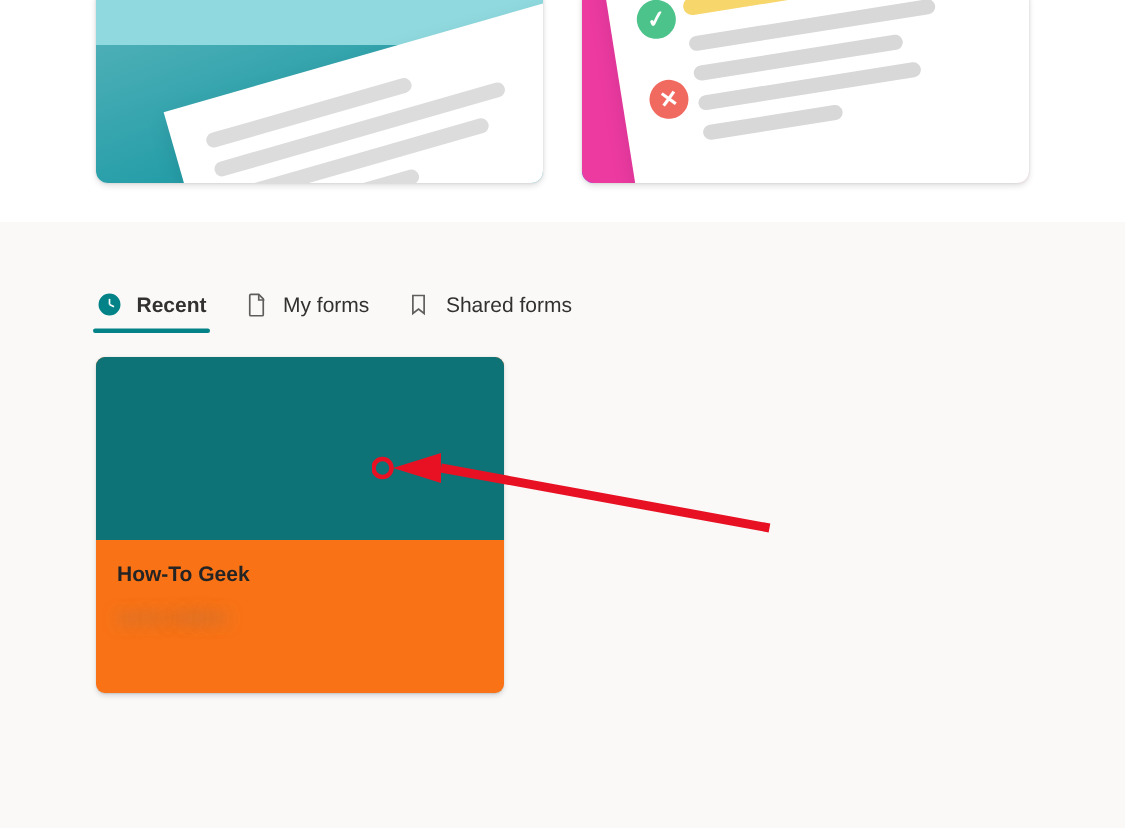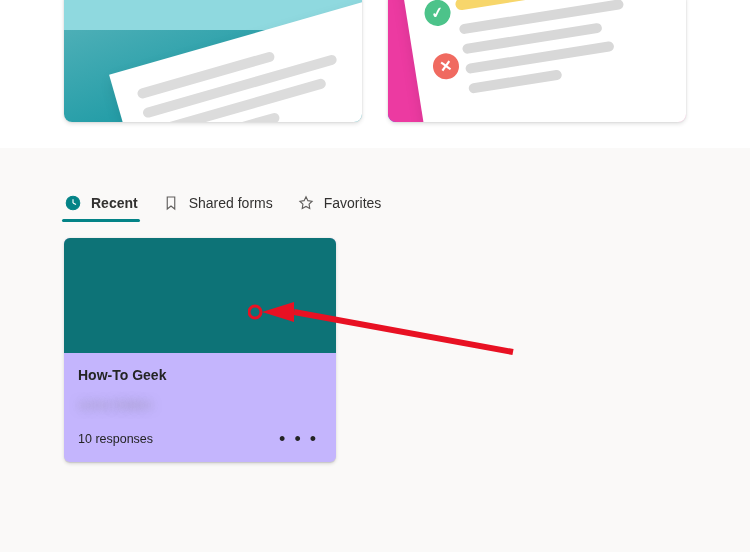--- a/index.html
+++ b/index.html
@@ -30,21 +30,21 @@
     .tabs { display:flex; align-items:center; gap:24px; padding:46px 64px 14px; }
     .tab { display:flex; align-items:center; gap:9px; color:#323130; font-size:14px; cursor:pointer; position:relative; padding-bottom:8px; }
     .tab svg { width:18px; height:18px; stroke:#605e5c; fill:none; stroke-width:1.5; }
     .tab.active { font-weight:600; }
     .tab.active svg.clock-filled circle{ fill:#038387; stroke:#038387;}
     .tab.active svg.clock-filled line{ stroke:#fff; }
     .tab.active::after{ content:""; position:absolute; left:-2px; right:-2px; bottom:-2px; height:3px; background:#038387; border-radius:2px;}
 
     
     .grid { padding:4px 64px; display:flex; gap:24px; }
-    .form-card { width:272px; height:224px; border-radius:6px; background:#c4b5fd; box-shadow:0 1.6px 3.6px rgba(0,0,0,.13),0 .3px .9px rgba(0,0,0,.1); overflow:hidden; cursor:pointer; display:flex; flex-direction:column; }
+    .form-card { width:272px; height:224px; border-radius:6px; background:#f97316; box-shadow:0 1.6px 3.6px rgba(0,0,0,.13),0 .3px .9px rgba(0,0,0,.1); overflow:hidden; cursor:pointer; display:flex; flex-direction:column; }
     .card-head{ height:122px; background:#0d7377; }
     .card-body{ padding:14px 14px 10px; flex:1; display:flex; flex-direction:column; }
     .card-title{ font-size:14px; font-weight:600; color:#242424; margin-bottom:14px; }
     .card-sub{ font-size:13px; color:transparent; text-shadow:0 0 10px rgba(120,120,120,.6); user-select:none; margin-bottom:14px;}
     .card-foot{ margin-top:auto; display:flex; align-items:center; justify-content:space-between;}
     .resp{ font-size:12.5px; color:#242424; }
     .more-btn{ font-size:18px; letter-spacing:2px; color:#242424; cursor:pointer; line-height:1; padding:4px;}
 
     
     .arrow{ position:absolute; left:248px; top:302px; width:270px; height:60px; pointer-events:none;}
@@ -83,50 +83,45 @@
 
   <div class="tab active">
     <svg class="clock-filled" viewBox="0 0 24 24">
       <circle cx="12" cy="12" r="9"></circle>
         <line x1="12" y1="7" x2="12" y2="12"></line>
         <line x1="12" y1="12" x2="16" y2="14"></line>
     </svg>
     <span>Recent</span>
   </div>
 
+  <div class="tab">
+    <svg viewBox="0 0 24 24">
+      <path d="M7 3h7l4 4v14a1 1 0 0 1-1 1H7a1 1 0 0 1-1-1V4a1 1 0 0 1 1-1z"></path>
+        <path d="M14 3v5h5"></path>
+    </svg>
+    <span>My forms</span>
+  </div>
 
   <div class="tab">
     <svg viewBox="0 0 24 24">
       <path d="M7 4h10v16l-5-4-5 4V4z"></path>
     </svg>
     <span>Shared forms</span>
   </div>
 
 
-  <div class="tab">
-    <svg viewBox="0 0 24 24">
-      <path d="M12 3.8l2.5 5.1 5.6.8-4 3.9.9 5.6L12 16.6l-5 2.6.9-5.6-4-3.9 5.6-.8L12 3.8z"></path>
-    </svg>
-    <span>Favorites</span>
-  </div>
 
 </div>
 
 <div class="grid">
   <div class="form-card">
     <div class="card-head"></div>
     <div class="card-body">
       <div class="card-title">How-To Geek</div>
       <div class="card-sub">some.hidden</div>
-      <div class="card-foot">
-        <span class="resp">10 responses</span>
-        <span class="more-btn">
-          <span>• • •</span>
-        </span>
-      </div>
     </div>
   </div>
 </div>
 
 <svg class="arrow" viewBox="0 0 270 60">
   <circle cx="7" cy="10" r="6" fill="none" stroke="#e81123" stroke-width="3"></circle>
   <polygon points="14,10 46,0 46,20" fill="#e81123"></polygon>
   <line x1="46" y1="10" x2="265" y2="50" stroke="#e81123" stroke-width="6"></line>
 </svg>
 

